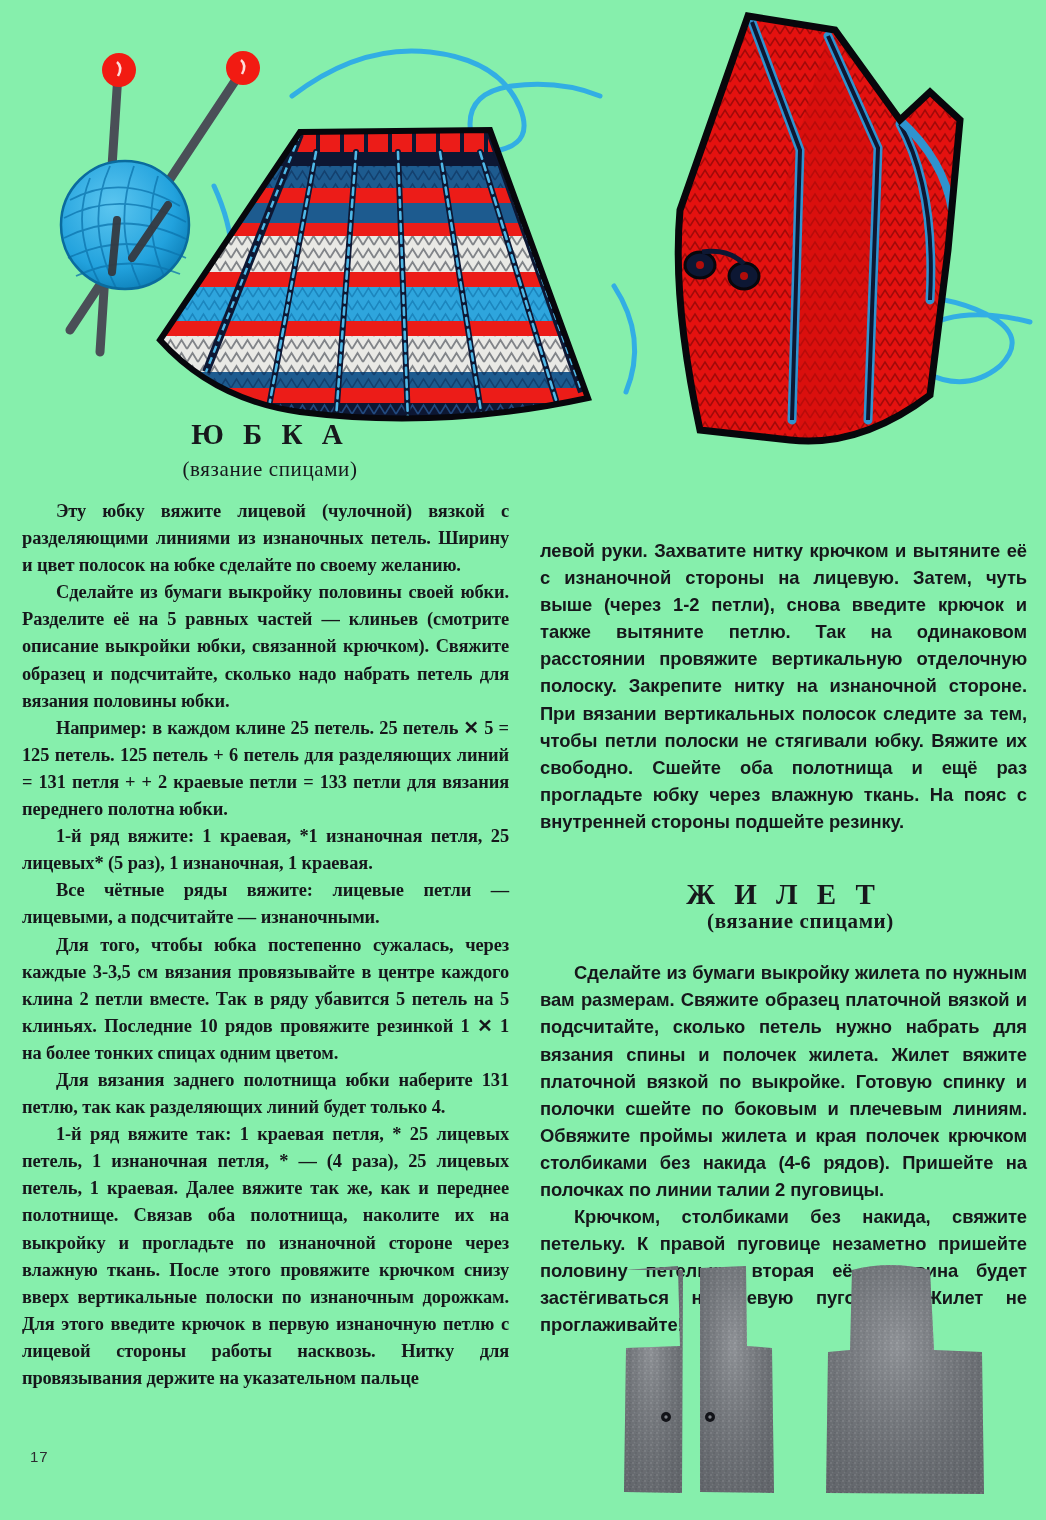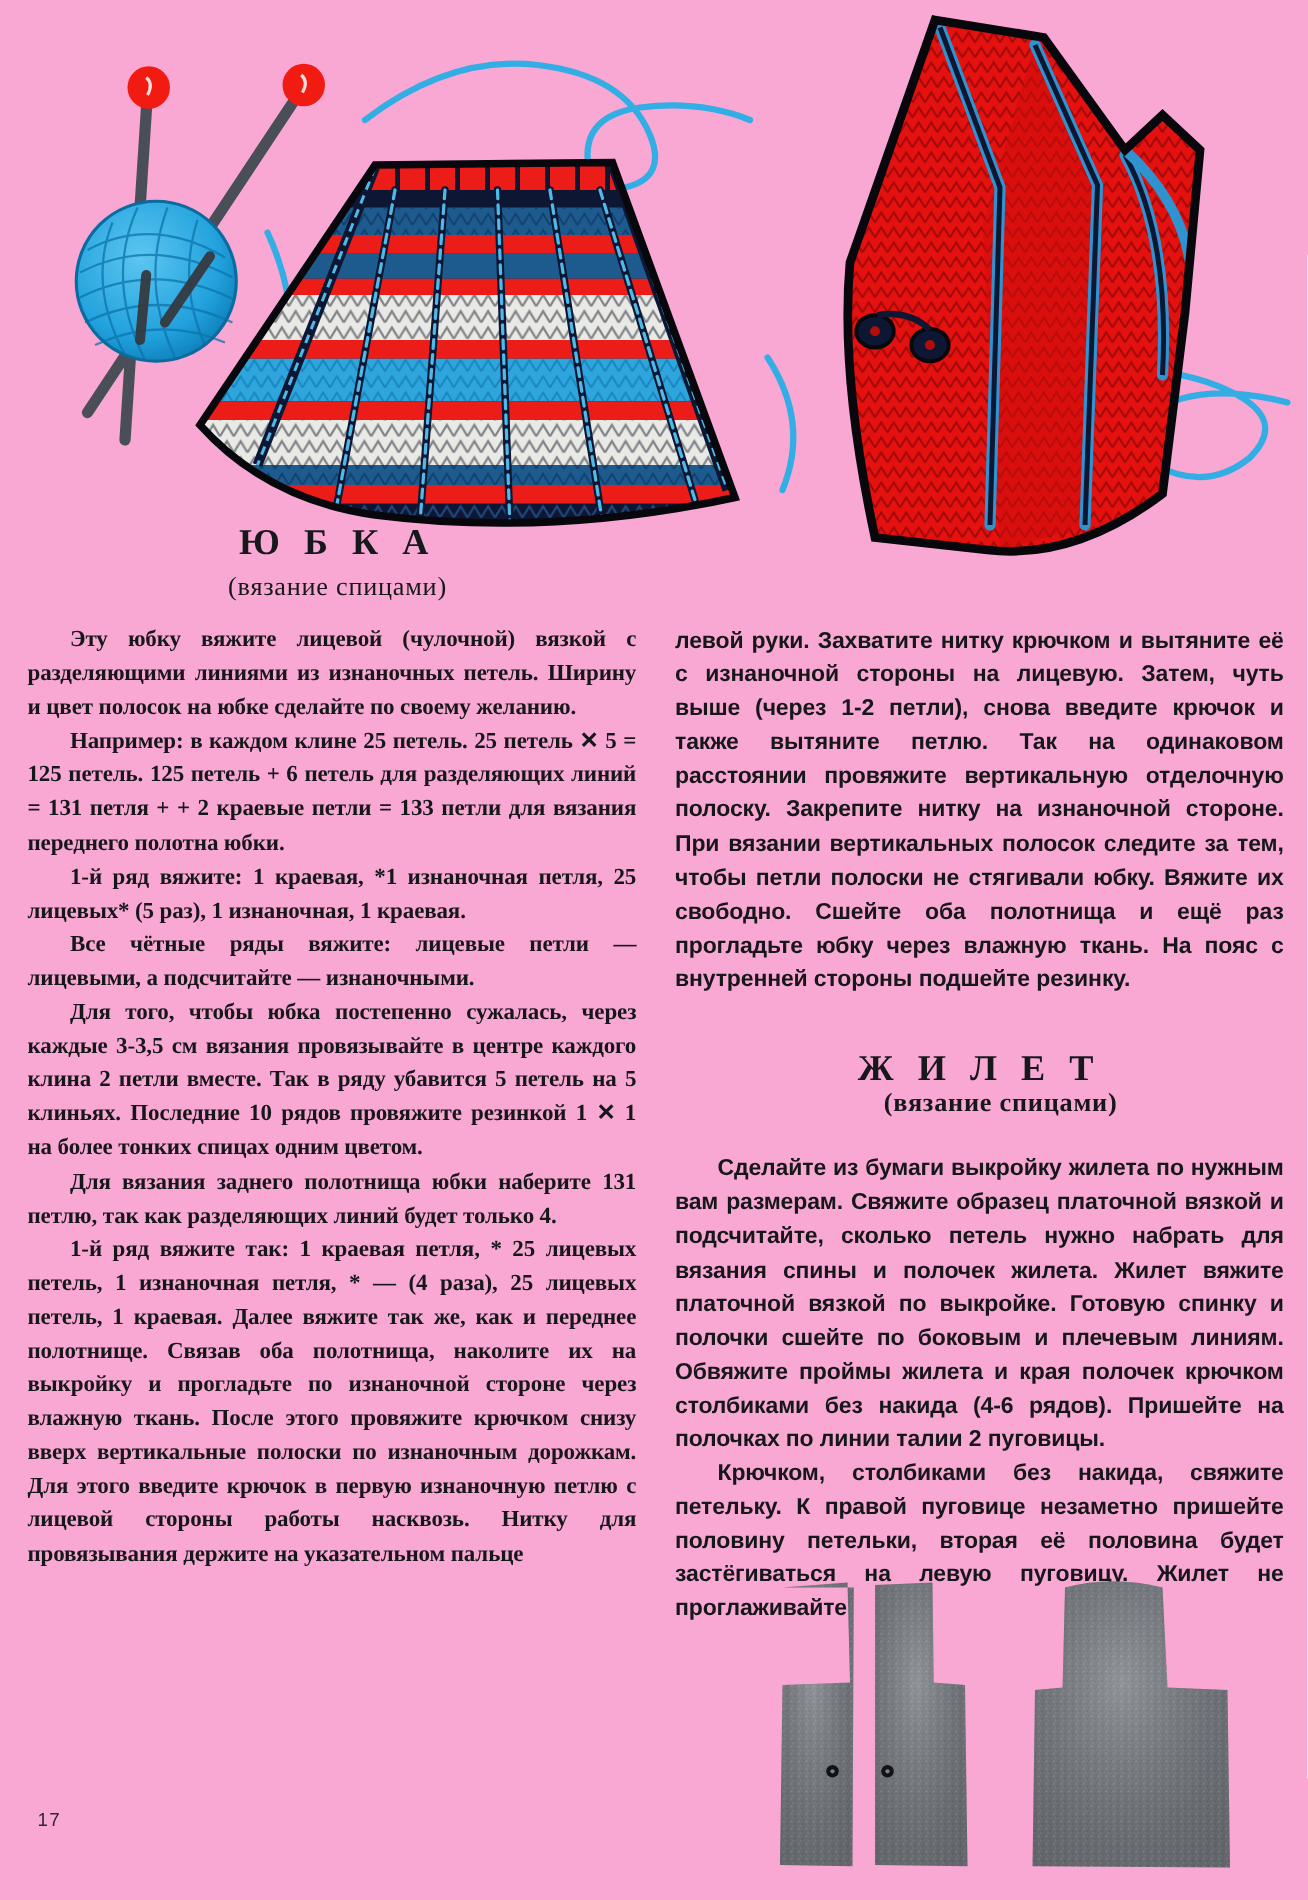--- a/index.html
+++ b/index.html
@@ -4,21 +4,21 @@
 <style>
   html, body {
     margin: 0;
     padding: 0;
     background: #ffffff;
   }
   .page {
     position: relative;
     width: 1046px;
     height: 1520px;
-    background: #f9a8d4;
+    background: #86efac;
     overflow: hidden;
     font-family: "Liberation Sans", sans-serif;
   }
 
   
   .illustration {
     position: absolute;
     left: 0; top: 0;
     width: 1046px;
     height: 470px;
@@ -58,21 +58,21 @@
     top: 498px;
     width: 487px;
     font-size: 18.4px;
     font-weight: bold;
     line-height: 27.1px;
     color: #16171b;
     text-align: justify;
     letter-spacing: -0.1px;
   }
   .col-left  { left: 22px; font-family: Liberation Serif, serif; }
-  .col-right { left: 540px; }
+  .col-right { left: 540px; margin-top: 39px; }
 
   .col p {
     margin: 0;
     text-indent: 34px;
   }
   .col p.noindent { text-indent: 0; }
 
   .vest-head { margin: 46px 0 24px 0; text-align: center; }
 
   
@@ -269,20 +269,21 @@
     </svg>
   </div>
 
   <div class="head-block skirt-head">
     <h1 class="head-title">Ю Б К А</h1>
     <p class="head-sub">(вязание   спицами)</p>
   </div>
 
   <div class="col col-left">
     <p>Эту юбку вяжите лицевой (чулочной) вязкой с разделяющими линиями из изнаночных петель. Ширину и цвет полосок на юбке сделайте по своему желанию.</p>
+    <p>Сделайте из бумаги выкройку  половины своей юбки. Разделите её на 5 равных частей — клиньев (смотрите описание выкройки юбки, связанной крючком). Свяжите образец и подсчитайте, сколько надо набрать петель для вязания половины юбки.</p>
     <p>Например: в каждом клине 25 петель. 25 петель ✕ 5 = 125 петель. 125 петель + 6 петель для разделяющих линий = 131 петля + + 2 краевые петли = 133 петли для вязания переднего полотна юбки.</p>
     <p>1-й ряд вяжите: 1 краевая, *1 изнаночная петля, 25 лицевых* (5 раз), 1 изнаночная, 1 краевая.</p>
     <p>Все чётные ряды вяжите: лицевые петли — лицевыми, а подсчитайте — изнаночными.</p>
     <p>Для того, чтобы юбка постепенно сужалась, через каждые 3-3,5 см  вязания провязывайте в центре каждого клина 2 петли вместе. Так в ряду убавится 5 петель на 5 клиньях. Последние 10 рядов провяжите резинкой 1 ✕ 1 на более тонких спицах одним цветом.</p>
     <p>Для вязания заднего полотнища юбки наберите 131 петлю, так как разделяющих линий будет только 4.</p>
     <p>1-й ряд вяжите так: 1 краевая петля, * 25 лицевых петель, 1 изнаночная петля, * — (4 раза), 25 лицевых петель, 1 краевая. Далее вяжите так же, как и переднее полотнище. Связав оба полотнища, наколите их на выкройку и прогладьте по изнаночной стороне через влажную ткань. После этого провяжите крючком снизу вверх вертикальные полоски по изнаночным дорожкам. Для этого введите крючок в первую изнаночную петлю с лицевой стороны работы насквозь. Нитку для провязывания держите на указательном пальце</p>
   </div>
 
   <div class="col col-right">
     <p class="noindent">левой руки. Захватите нитку крючком и вытяните её с изнаночной стороны на лицевую. Затем, чуть выше (через 1-2 петли), снова введите крючок и также вытяните петлю. Так на одинаковом расстоянии провяжите вертикальную отделочную полоску. Закрепите нитку на изнаночной стороне. При вязании вертикальных полосок следите за тем, чтобы петли полоски не стягивали юбку. Вяжите их свободно. Сшейте оба полотнища и ещё раз прогладьте юбку через влажную ткань. На пояс с внутренней стороны подшейте резинку.</p>

